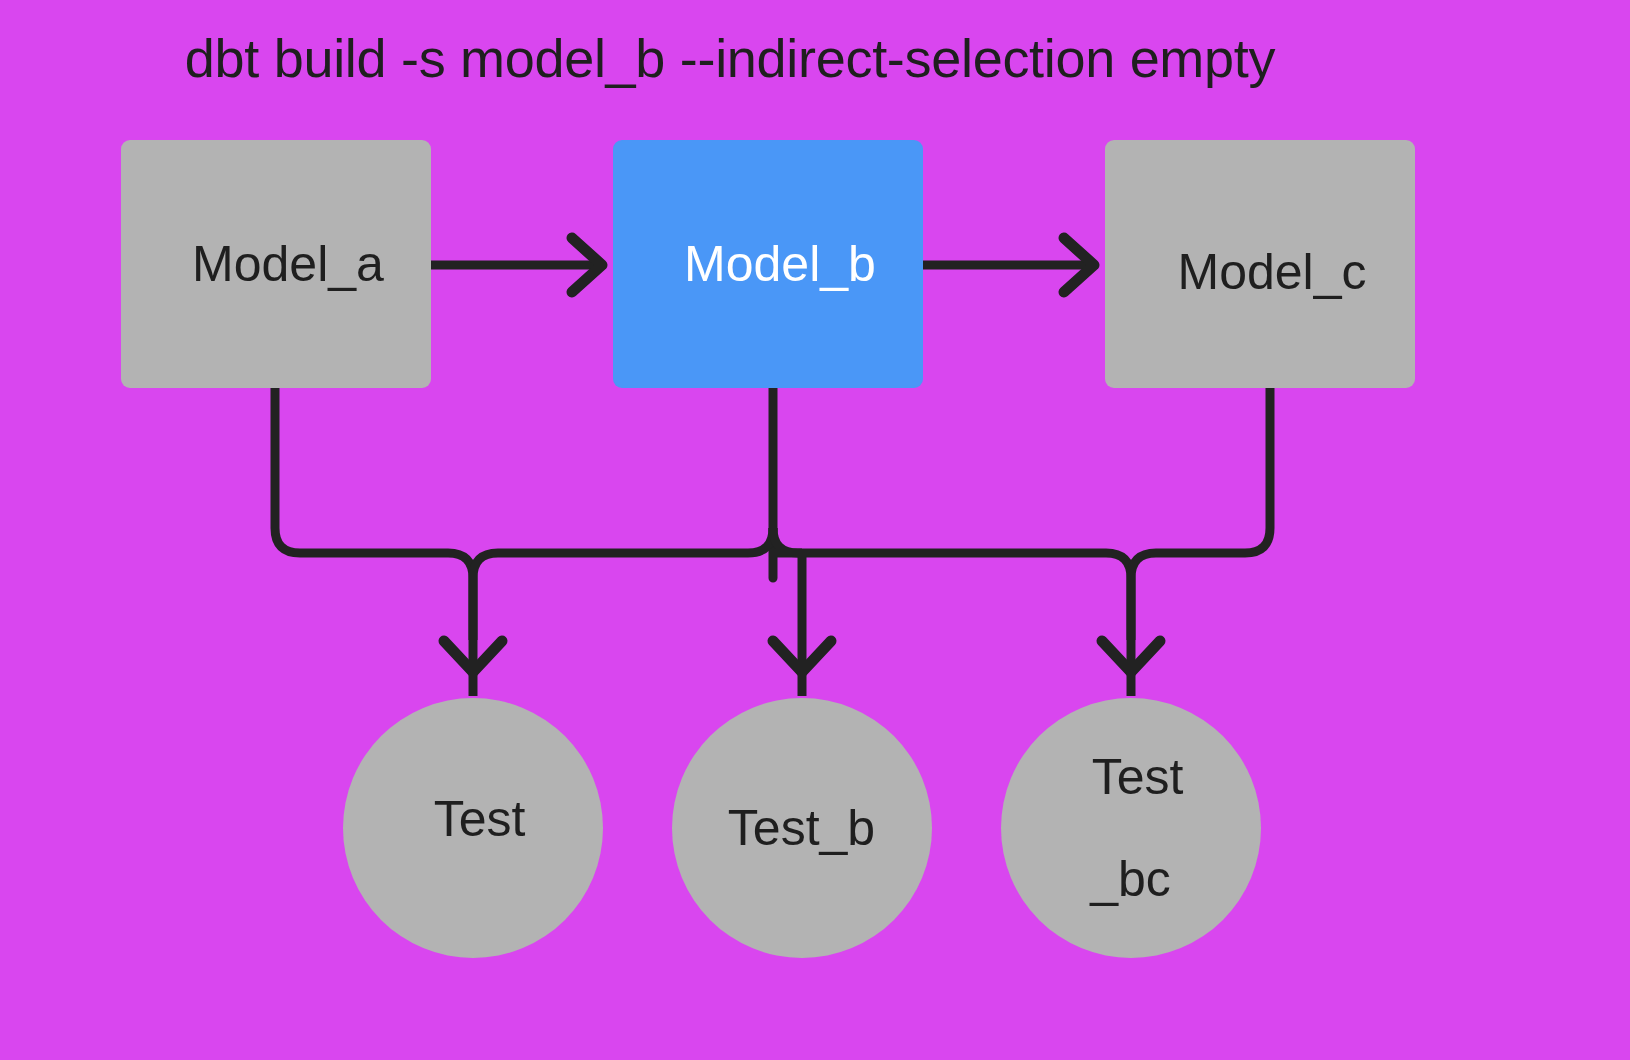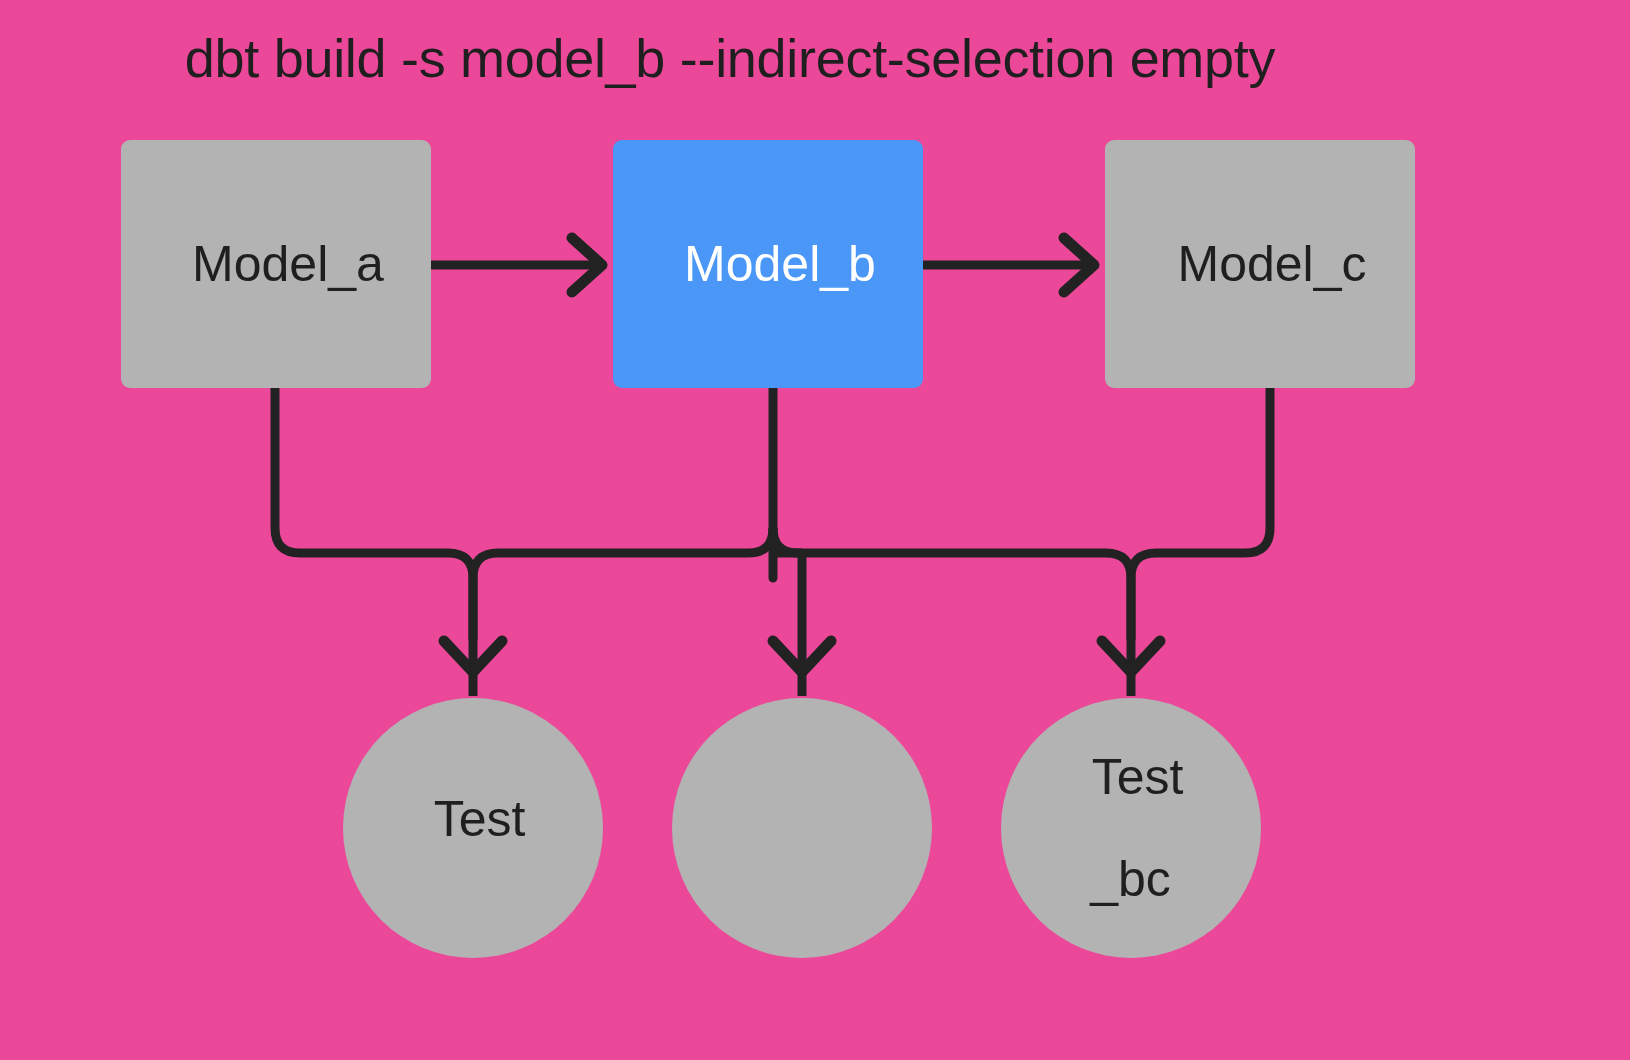--- a/index.html
+++ b/index.html
@@ -10,21 +10,21 @@
   body {
     width: 1630px;
     height: 1060px;
     font-family: "Liberation Sans", sans-serif;
     overflow: hidden;
   }
   #stage {
     position: relative;
     width: 1630px;
     height: 1060px;
-    background: #ec4899;
+    background: #d946ef;
   }
   #diagram-svg {
     position: absolute;
     top: 0;
     left: 0;
     width: 1630px;
     height: 1060px;
   }
   .diagram-title {
     position: absolute;
@@ -133,25 +133,28 @@
       <circle cx="802" cy="828" r="130" fill="#b3b3b3"></circle>
       <circle cx="1131" cy="828" r="130" fill="#b3b3b3"></circle>
     </g>
 
   </svg>
 
   <div class="node-label model-label" style="left:121px; top:140px;">Model_a</div>
 
   <div class="node-label model-label selected" style="left:613px; top:140px;border-radius:28px;">Model_b</div>
 
-  <div class="node-label model-label" style="left:1105px; top:140px;">Model_c</div>
+  <div class="node-label model-label" style="left:1105px; top:148px;">Model_c</div>
 
   <div class="node-label test-label two-line" style="left:343px; top:698px;">
     <span class="line">Test</span>
   </div>
 
+  <div class="node-label test-label" style="left:672px; top:698px;">
+    <span class="line">Test_b</span>
+  </div>
 
   <div class="node-label test-label two-line" style="left:1001px; top:698px;">
     <span class="line">Test</span>
     <span class="line">_bc</span>
   </div>
 
 </div>
 
 </body></html>

